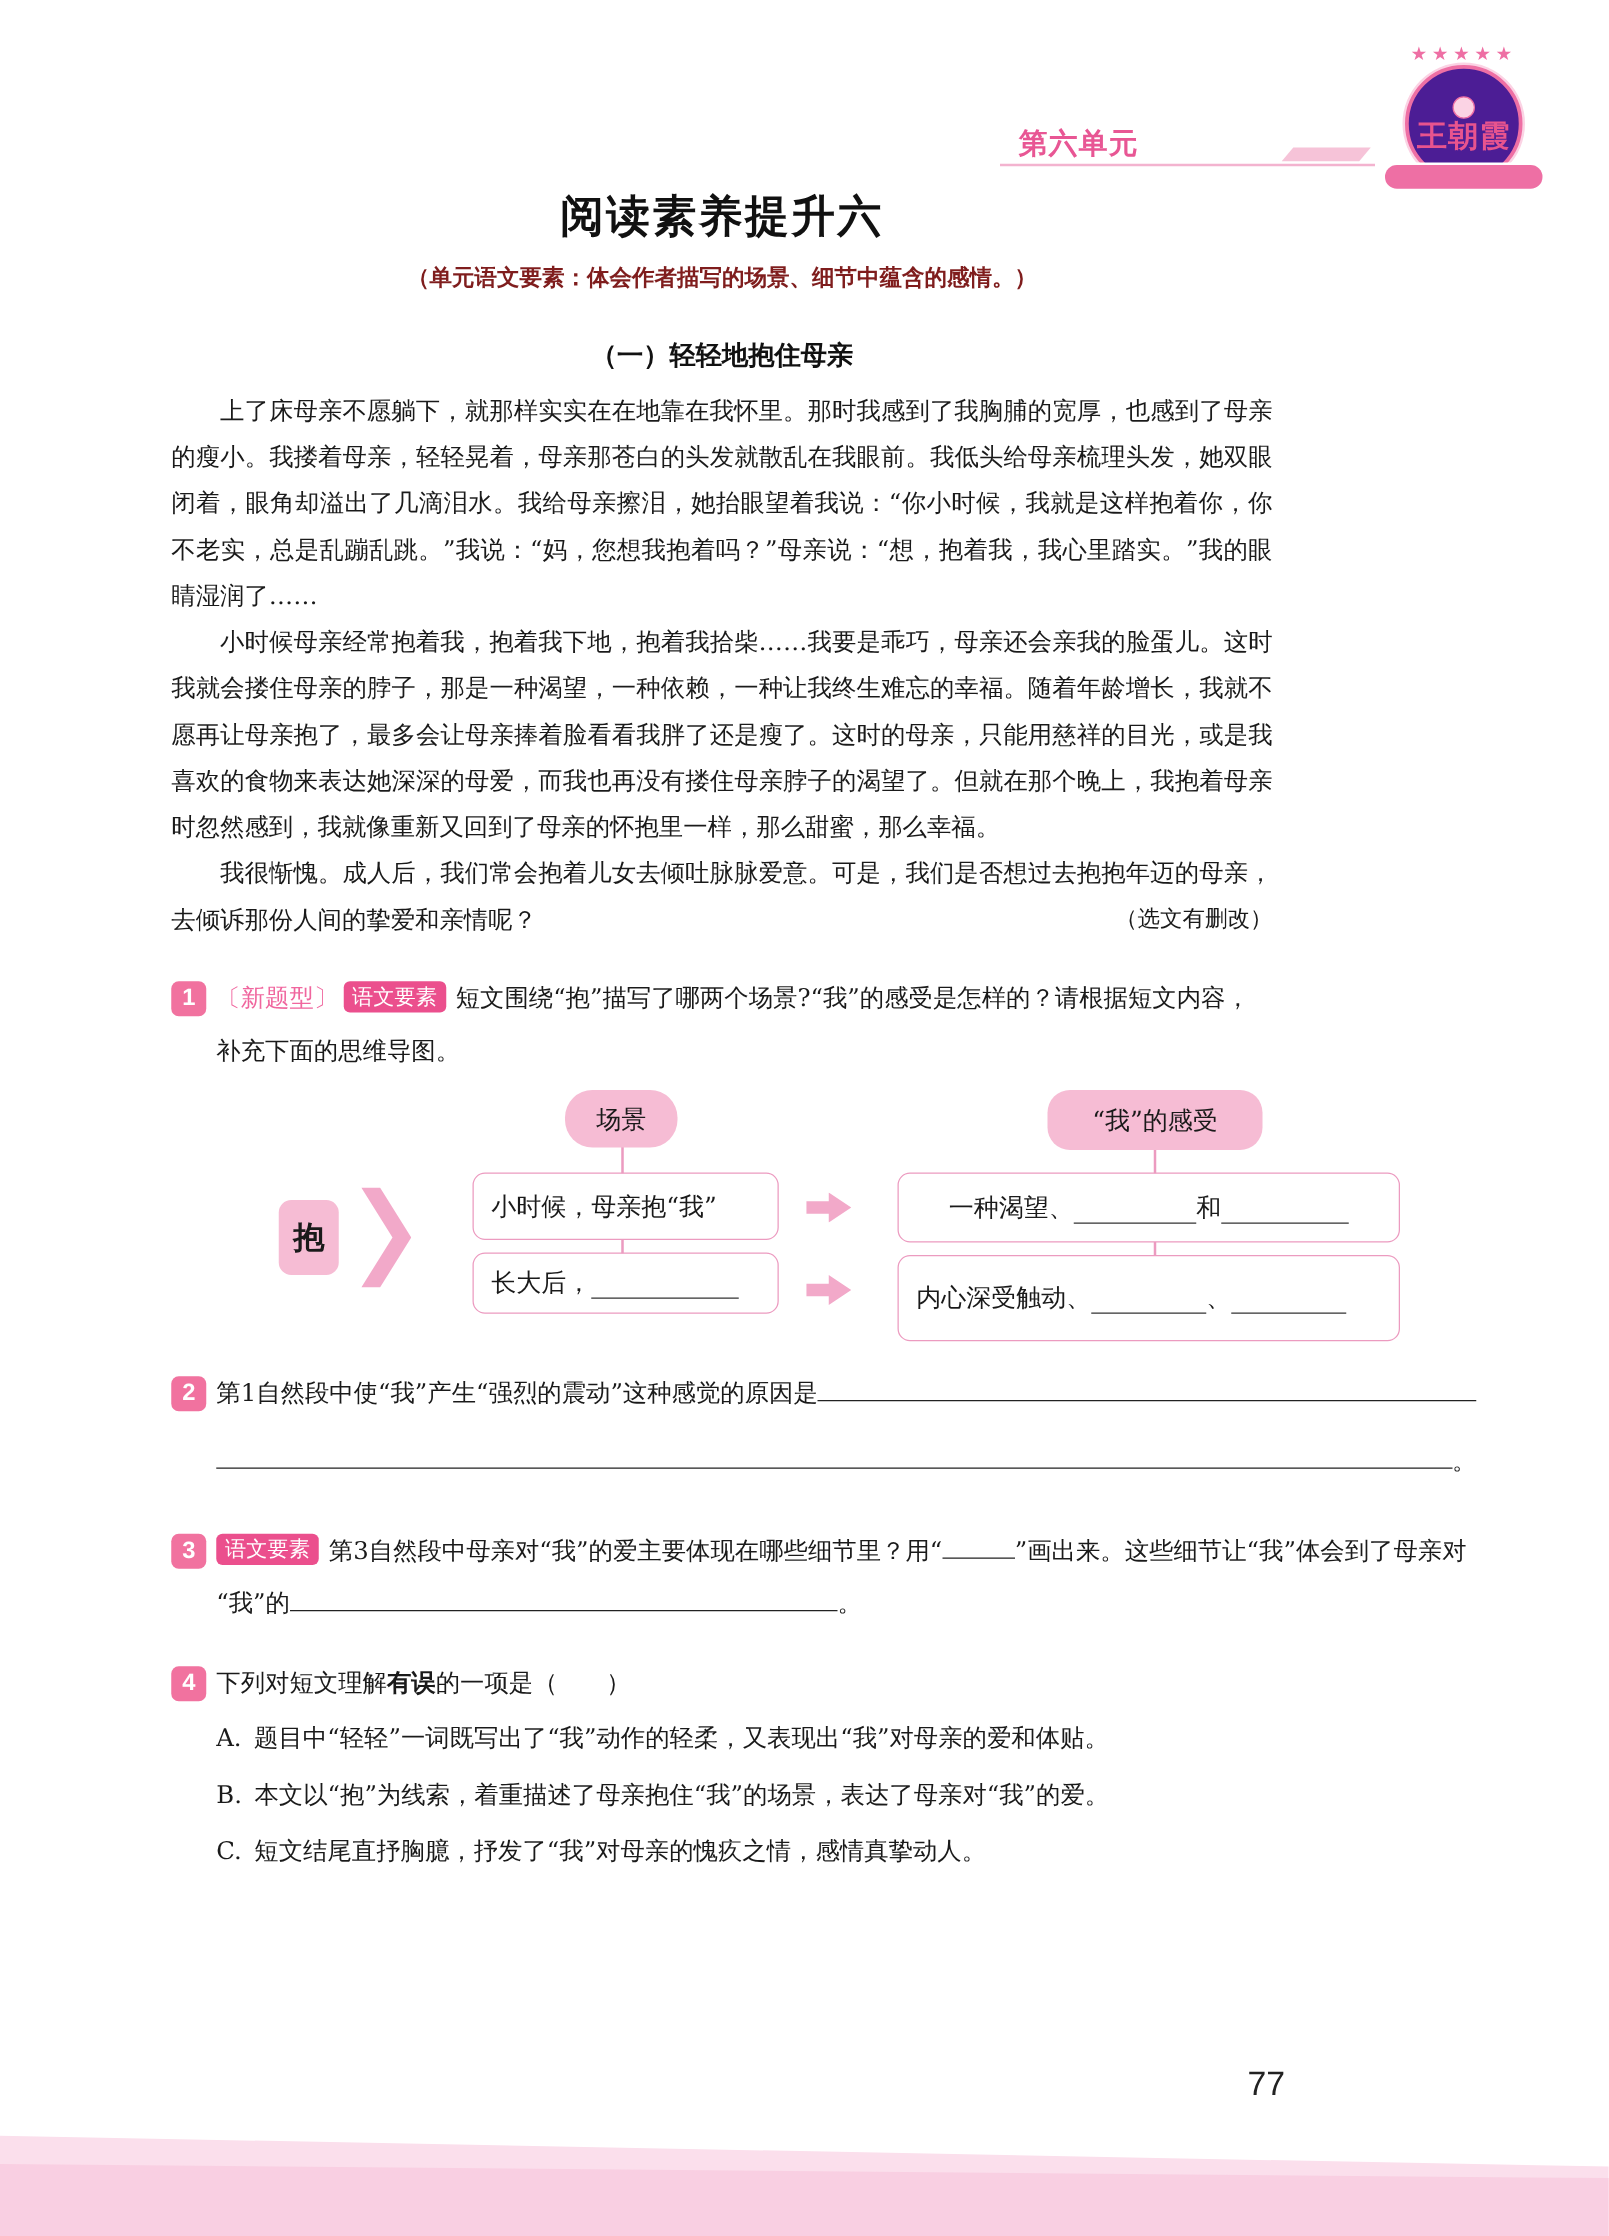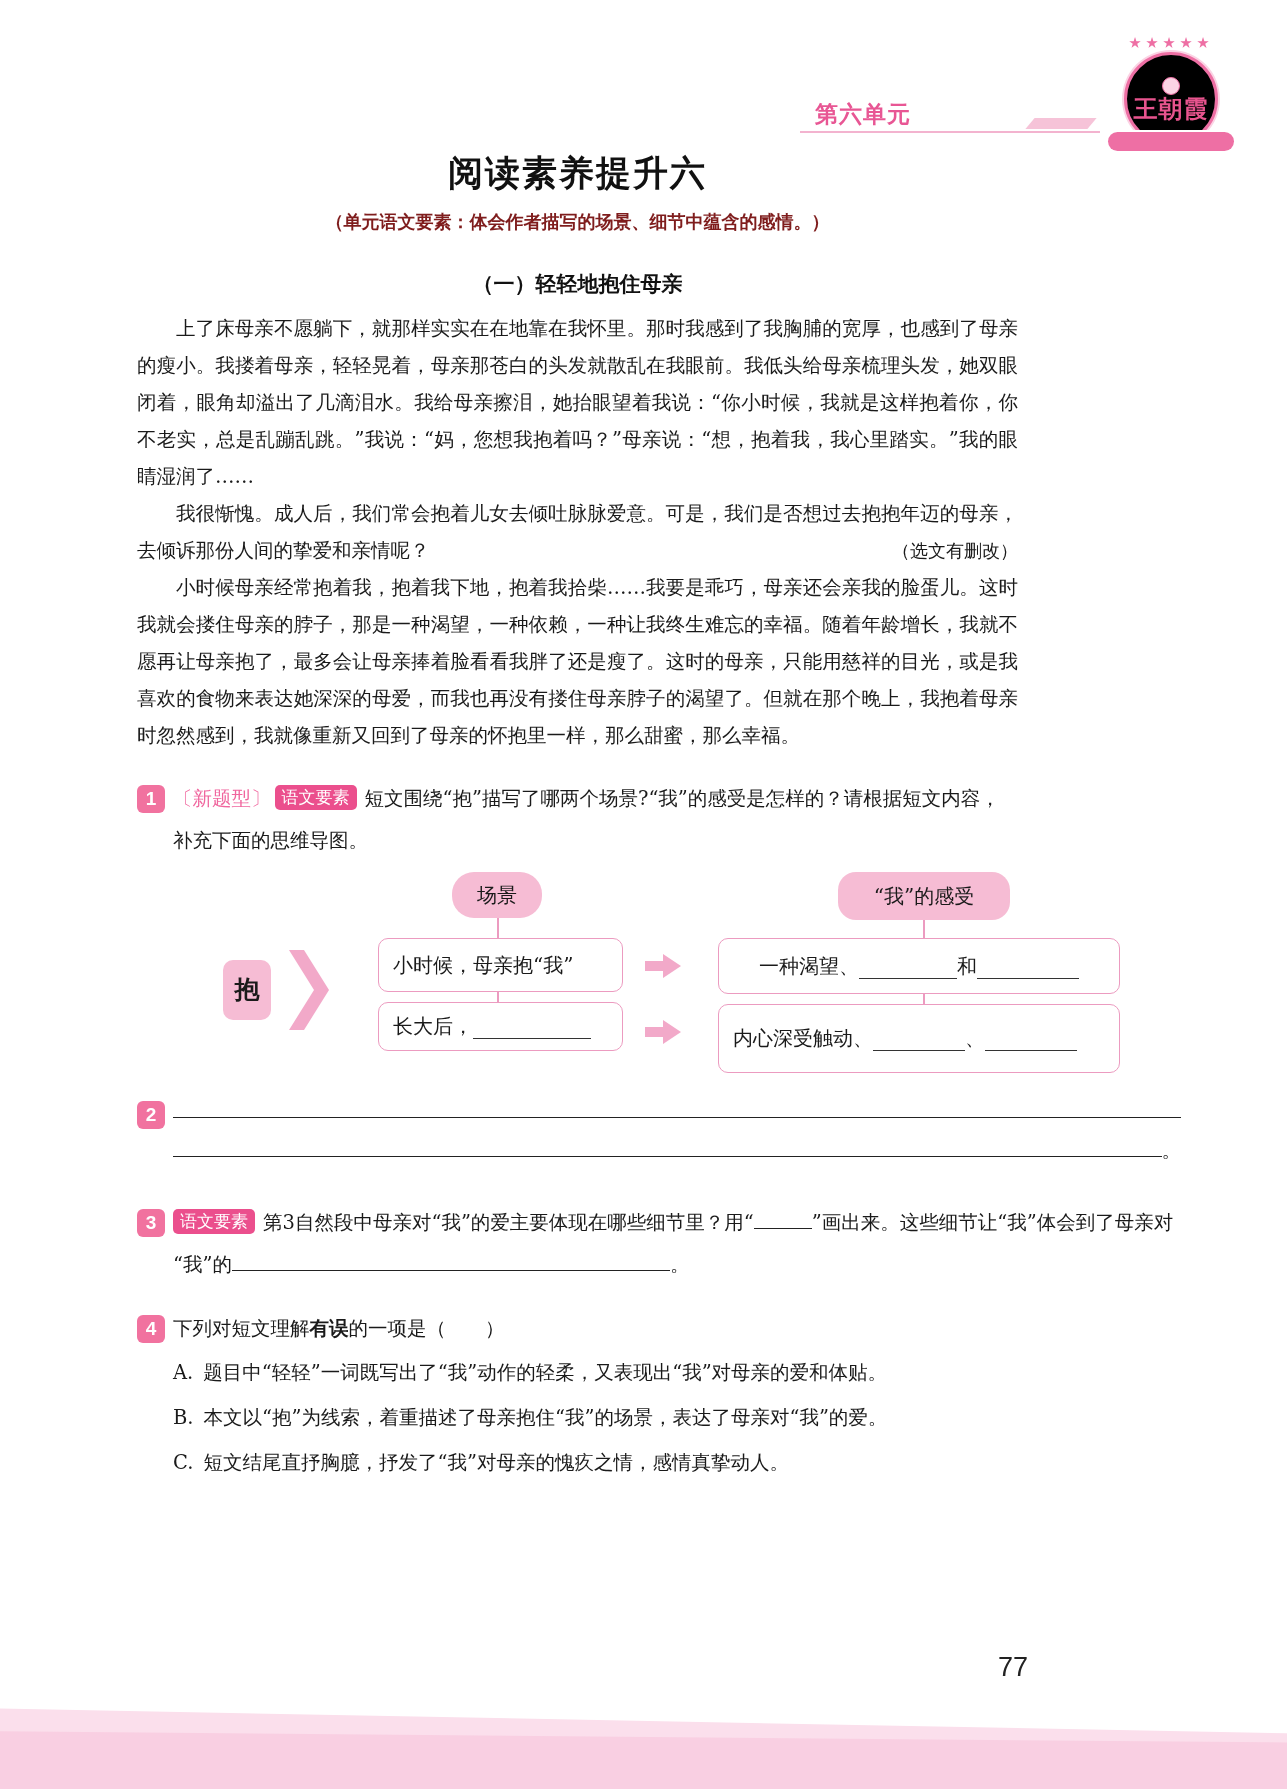--- a/index.html
+++ b/index.html
@@ -8,21 +8,21 @@
     overflow:hidden;font-family:"DejaVu Serif","Liberation Serif",serif;color:#1a1a1a;
   }
   
   .unit-tab{position:absolute;top:99px;left:815px;font-family:"Liberation Sans",sans-serif;
     font-weight:bold;font-size:23px;color:#e85694;letter-spacing:1px;}
   .unit-line{position:absolute;top:131px;left:800px;width:300px;height:2px;background:#f3b3cf;}
   .unit-wedge{position:absolute;top:118px;left:1030px;width:62px;height:11px;background:#f6c3d8;
     transform:skewX(-40deg);}
   .logo{position:absolute;top:38px;left:1100px;width:142px;height:118px;}
   .logo-ring{position:absolute;left:24px;top:14px;width:88px;height:88px;border-radius:50%;
-    background:#000000;border:3px solid #ee6fa4;box-shadow:0 0 0 2px #fbd3e4;
+    background:#4c1d95;border:3px solid #ee6fa4;box-shadow:0 0 0 2px #fbd3e4;
     display:flex;flex-direction:column;align-items:center;justify-content:center;}
   .logo-face{width:16px;height:16px;border-radius:50%;background:#fbd3e4;border:1px solid #ee6fa4;margin-bottom:2px;}
   .logo-text{font-size:24px;font-weight:bold;color:#e8548e;line-height:24px;letter-spacing:1px;}
   .logo-stars{position:absolute;left:0;top:-4px;width:142px;text-align:center;color:#ee6fa4;
     font-size:13px;letter-spacing:4px;}
   .logo-banner{position:absolute;left:8px;top:94px;width:126px;height:19px;border-radius:10px;
     background:#ee6fa4;box-shadow:0 0 0 2px #fff;}
   
   .content{margin:0 137px;width:881px;}
   .title{margin:0;padding-top:150px;text-align:center;font-family:"Liberation Sans",sans-serif;
@@ -102,22 +102,22 @@
   </div>
 
   <div class="content">
 
     <h1 class="title">阅读素养提升六</h1>
     <div class="subtitle">（单元语文要素：体会作者描写的场景、细节中蕴含的感情。）</div>
     <h2 class="passage-heading">（一）轻轻地抱住母亲</h2>
 
     <div class="passage">
       <p>上了床母亲不愿躺下，就那样实实在在地靠在我怀里。那时我感到了我胸脯的宽厚，也感到了母亲的瘦小。我搂着母亲，轻轻晃着，母亲那苍白的头发就散乱在我眼前。我低头给母亲梳理头发，她双眼闭着，眼角却溢出了几滴泪水。我给母亲擦泪，她抬眼望着我说：“你小时候，我就是这样抱着你，你不老实，总是乱蹦乱跳。”我说：“妈，您想我抱着吗？”母亲说：“想，抱着我，我心里踏实。”我的眼睛湿润了……</p>
+      <p>小时候母亲经常抱着我，抱着我下地，抱着我拾柴……我要是乖巧，母亲还会亲我的脸蛋儿。这时我就会搂住母亲的脖子，那是一种渴望，一种依赖，一种让我终生难忘的幸福。随着年龄增长，我就不愿再让母亲抱了，最多会让母亲捧着脸看看我胖了还是瘦了。这时的母亲，只能用慈祥的目光，或是我喜欢的食物来表达她深深的母爱，而我也再没有搂住母亲脖子的渴望了。但就在那个晚上，我抱着母亲时忽然感到，我就像重新又回到了母亲的怀抱里一样，那么甜蜜，那么幸福。</p>
       <p><span>我很惭愧。成人后，我们常会抱着儿女去倾吐脉脉爱意。可是，我们是否想过去抱抱年迈的母亲，去倾诉那份人间的挚爱和亲情呢？</span><span class="source-note">（选文有删改）</span></p>
-      <p>小时候母亲经常抱着我，抱着我下地，抱着我拾柴……我要是乖巧，母亲还会亲我的脸蛋儿。这时我就会搂住母亲的脖子，那是一种渴望，一种依赖，一种让我终生难忘的幸福。随着年龄增长，我就不愿再让母亲抱了，最多会让母亲捧着脸看看我胖了还是瘦了。这时的母亲，只能用慈祥的目光，或是我喜欢的食物来表达她深深的母爱，而我也再没有搂住母亲脖子的渴望了。但就在那个晚上，我抱着母亲时忽然感到，我就像重新又回到了母亲的怀抱里一样，那么甜蜜，那么幸福。</p>
     </div>
 
     <div class="question q1">
       <span class="qnum">1</span><span class="tag-new">〔新题型〕</span><span class="tag-yaosu">语文要素</span><span>短文围绕“抱”描写了哪两个场景?“我”的感受是怎样的？请根据短文内容，补充下面的思维导图。</span>
     </div>
 
     <div class="mindmap">
       <div class="mm-vline mm-vline-scene"></div>
       <div class="mm-vline mm-vline-feel"></div>
 
@@ -161,20 +161,21 @@
         <span>内心深受触动、</span>
           <span class="blank" style="width:92px"></span>
           <span>、</span>
           <span class="blank" style="width:92px"></span>
       </div>
     </div>
 
     <div class="question q2">
       <span class="qnum">2</span>
       <div class="q2-line1">
+        <span>第1自然段中使“我”产生“强烈的震动”这种感觉的原因是</span>
           <span class="blank"></span>
       </div>
       <div class="q2-line2">
         <span class="blank"></span>
           <span>。</span>
       </div>
     </div>
 
     <div class="question q3">
       <span class="qnum">3</span><span class="tag-yaosu">语文要素</span><span>第3自然段中母亲对“我”的爱主要体现在哪些细节里？用“</span><span class="blank" style="width:58px"></span><span>”画出来。这些细节让“我”体会到了母亲对“我”的</span><span class="blank" style="width:438px"></span><span>。</span>

